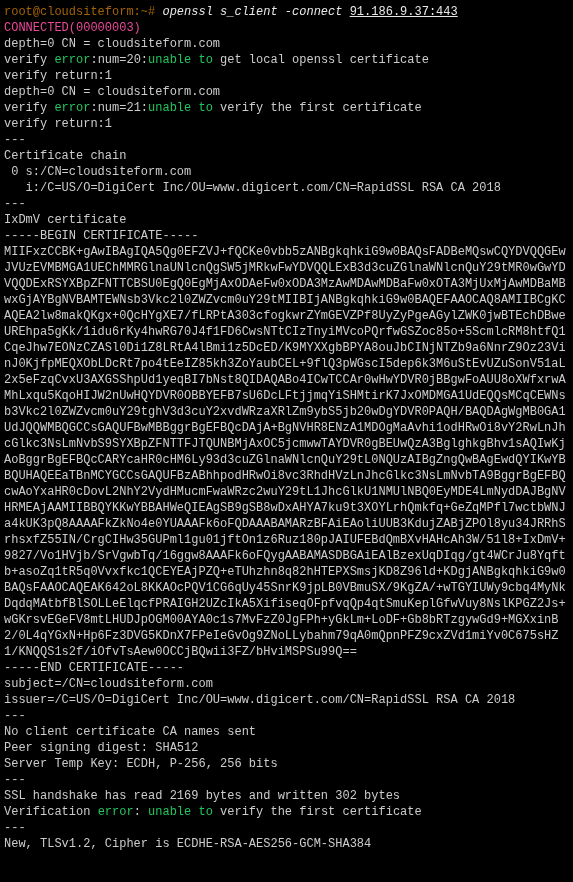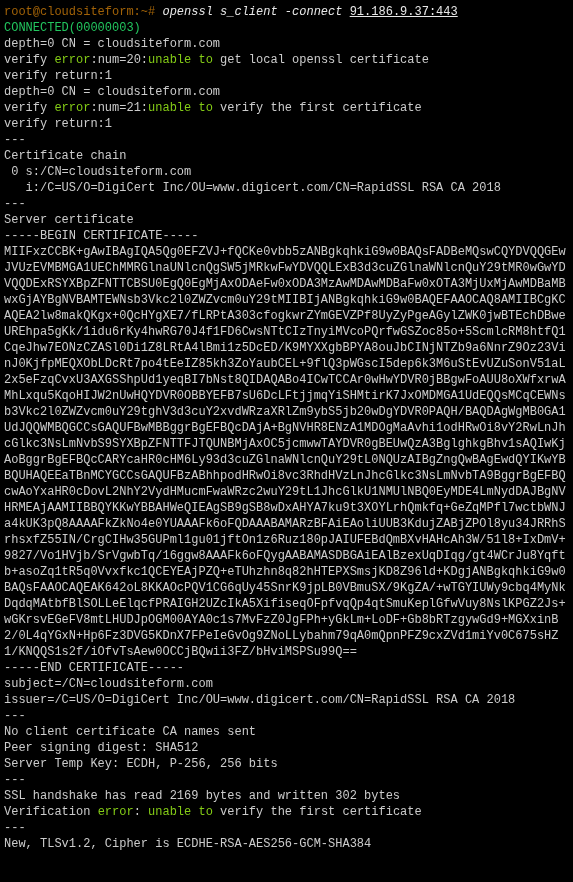--- a/index.html
+++ b/index.html
@@ -8,43 +8,43 @@
     background: #000;
     font-family: "Consolas", "Courier New", monospace;
     font-size: 12px;
     line-height: 16px;
     color: #ccc;
     width: 565px;
     overflow-wrap: break-word;
     word-break: break-all;
   }
   .line { white-space: pre-wrap; }
-  .green { color: #22c55e; }
-  .red { color: #84cc16; }
+  .green { color: #ec4899; }
+  .red { color: #22c55e; }
   .prompt-root { color: #a16207; }
   .cmd { color: #e8e8e8; font-style: italic; }
   .ip { color: #e8e8e8; text-decoration: underline; }
 </style>
 </head>
 <body>
 
 <div class="line"><span class="prompt-root">root@cloudsiteform:~# </span><span class="cmd">openssl s_client -connect </span><span class="ip">91.186.9.37:443</span></div>
 <div class="line"><span class="green">CONNECTED(00000003)</span></div>
 <div class="line">depth=0 CN = cloudsiteform.com</div>
 <div class="line"><span>verify </span><span class="red">error</span><span>:num=20:</span><span class="red">unable to</span><span> get local openssl certificate</span></div>
 <div class="line">verify return:1</div>
 <div class="line">depth=0 CN = cloudsiteform.com</div>
 <div class="line"><span>verify </span><span class="red">error</span><span>:num=21:</span><span class="red">unable to</span><span> verify the first certificate</span></div>
 <div class="line">verify return:1</div>
 <div class="line">---</div>
 <div class="line">Certificate chain</div>
 <div class="line"> 0 s:/CN=cloudsiteform.com</div>
 <div class="line">   i:/C=US/O=DigiCert Inc/OU=www.digicert.com/CN=RapidSSL RSA CA 2018</div>
 <div class="line">---</div>
-<div class="line">Server certificate</div>
+<div class="line">IxDmV certificate</div>
 <div class="line">-----BEGIN CERTIFICATE-----</div>
 <div class="line">MIIFxzCCBK+gAwIBAgIQA5Qg0EFZVJ+fQCKe0vbb5zANBgkqhkiG9w0BAQsFADBeMQswCQYDVQQGEwJVUzEVMBMGA1UEChMMRGlnaUNlcnQgSW5jMRkwFwYDVQQLExB3d3cuZGlnaWNlcnQuY29tMR0wGwYDVQQDExRSYXBpZFNTTCBSU0EgQ0EgMjAxODAeFw0xODA3MzAwMDAwMDBaFw0xOTA3MjUxMjAwMDBaMBwxGjAYBgNVBAMTEWNsb3Vkc2l0ZWZvcm0uY29tMIIBIjANBgkqhkiG9w0BAQEFAAOCAQ8AMIIBCgKCAQEA2lw8makQKgx+0QcHYgXE7/fLRPtA303cfogkwrZYmGEVZPf8UyZyPgeAGylZWK0jwBTEchDBweUREhpa5gKk/1idu6rKy4hwRG70J4f1FD6CwsNTtCIzTnyiMVcoPQrfwGSZoc85o+5ScmlcRM8htfQ1CqeJhw7EONzCZASl0Di1Z8LRtA4lBmi1z5DcED/K9MYXXgbBPYA8ouJbCINjNTZb9a6NnrZ9Oz23VinJ0KjfpMEQXObLDcRt7po4tEeIZ85kh3ZoYaubCEL+9flQ3pWGscI5dep6k3M6uStEvUZuSonV51aL2x5eFzqCvxU3AXGSShpUd1yeqBI7bNst8QIDAQABo4ICwTCCAr0wHwYDVR0jBBgwFoAUU8oXWfxrwAMhLxqu5KqoHIJW2nUwHQYDVR0OBBYEFB7sU6DcLFtjjmqYiSHMtirK7JxOMDMGA1UdEQQsMCqCEWNsb3Vkc2l0ZWZvcm0uY29tghV3d3cuY2xvdWRzaXRlZm9ybS5jb20wDgYDVR0PAQH/BAQDAgWgMB0GA1UdJQQWMBQGCCsGAQUFBwMBBggrBgEFBQcDAjA+BgNVHR8ENzA1MDOgMaAvhi1odHRwOi8vY2RwLnJhcGlkc3NsLmNvbS9SYXBpZFNTTFJTQUNBMjAxOC5jcmwwTAYDVR0gBEUwQzA3BglghkgBhv1sAQIwKjAoBggrBgEFBQcCARYcaHR0cHM6Ly93d3cuZGlnaWNlcnQuY29tL0NQUzAIBgZngQwBAgEwdQYIKwYBBQUHAQEEaTBnMCYGCCsGAQUFBzABhhpodHRwOi8vc3RhdHVzLnJhcGlkc3NsLmNvbTA9BggrBgEFBQcwAoYxaHR0cDovL2NhY2VydHMucmFwaWRzc2wuY29tL1JhcGlkU1NMUlNBQ0EyMDE4LmNydDAJBgNVHRMEAjAAMIIBBQYKKwYBBAHWeQIEAgSB9gSB8wDxAHYA7ku9t3XOYLrhQmkfq+GeZqMPfl7wctbWNJa4kUK3pQ8AAAAFkZkNo4e0YUAAAFk6oFQDAAABAMARzBFAiEAoliUUB3KdujZABjZPOl8yu34JRRhSrhsxfZ55IN/CrgCIHw35GUPml1gu01jftOn1z6Ruz180pJAIUFEBdQmBXvHAHcAh3W/51l8+IxDmV+9827/Vo1HVjb/SrVgwbTq/16ggw8AAAFk6oFQygAABAMASDBGAiEAlBzexUqDIqg/gt4WCrJu8Yqftb+asoZq1tR5q0Vvxfkc1QCEYEAjPZQ+eTUhzhn8q82hHTEPXSmsjKD8Z96ld+KDgjANBgkqhkiG9w0BAQsFAAOCAQEAK642oL8KKAOcPQV1CG6qUy45SnrK9jpLB0VBmuSX/9KgZA/+wTGYIUWy9cbq4MyNkDqdqMAtbfBlSOLLeElqcfPRAIGH2UZcIkA5XifiseqOFpfvqQp4qtSmuKeplGfwVuy8NslKPGZ2Js+wGKrsvEGeFV8mtLHUDJpOGM00AYA0c1s7MvFzZ0JgFPh+yGkLm+LoDF+Gb8bRTzgywGd9+MGXxinB2/0L4qYGxN+Hp6Fz3DVG5KDnX7FPeIeGvOg9ZNoLLybahm79qA0mQpnPFZ9cxZVd1miYv0C675sHZ1/KNQQS1s2f/iOfvTsAew0OCCjBQwii3FZ/bHviMSPSu99Q==</div>
 <div class="line">-----END CERTIFICATE-----</div>
 <div class="line">subject=/CN=cloudsiteform.com</div>
 <div class="line">issuer=/C=US/O=DigiCert Inc/OU=www.digicert.com/CN=RapidSSL RSA CA 2018</div>
 <div class="line">---</div>
 <div class="line">No client certificate CA names sent</div>
 <div class="line">Peer signing digest: SHA512</div>
 <div class="line">Server Temp Key: ECDH, P-256, 256 bits</div>
 <div class="line">---</div>

